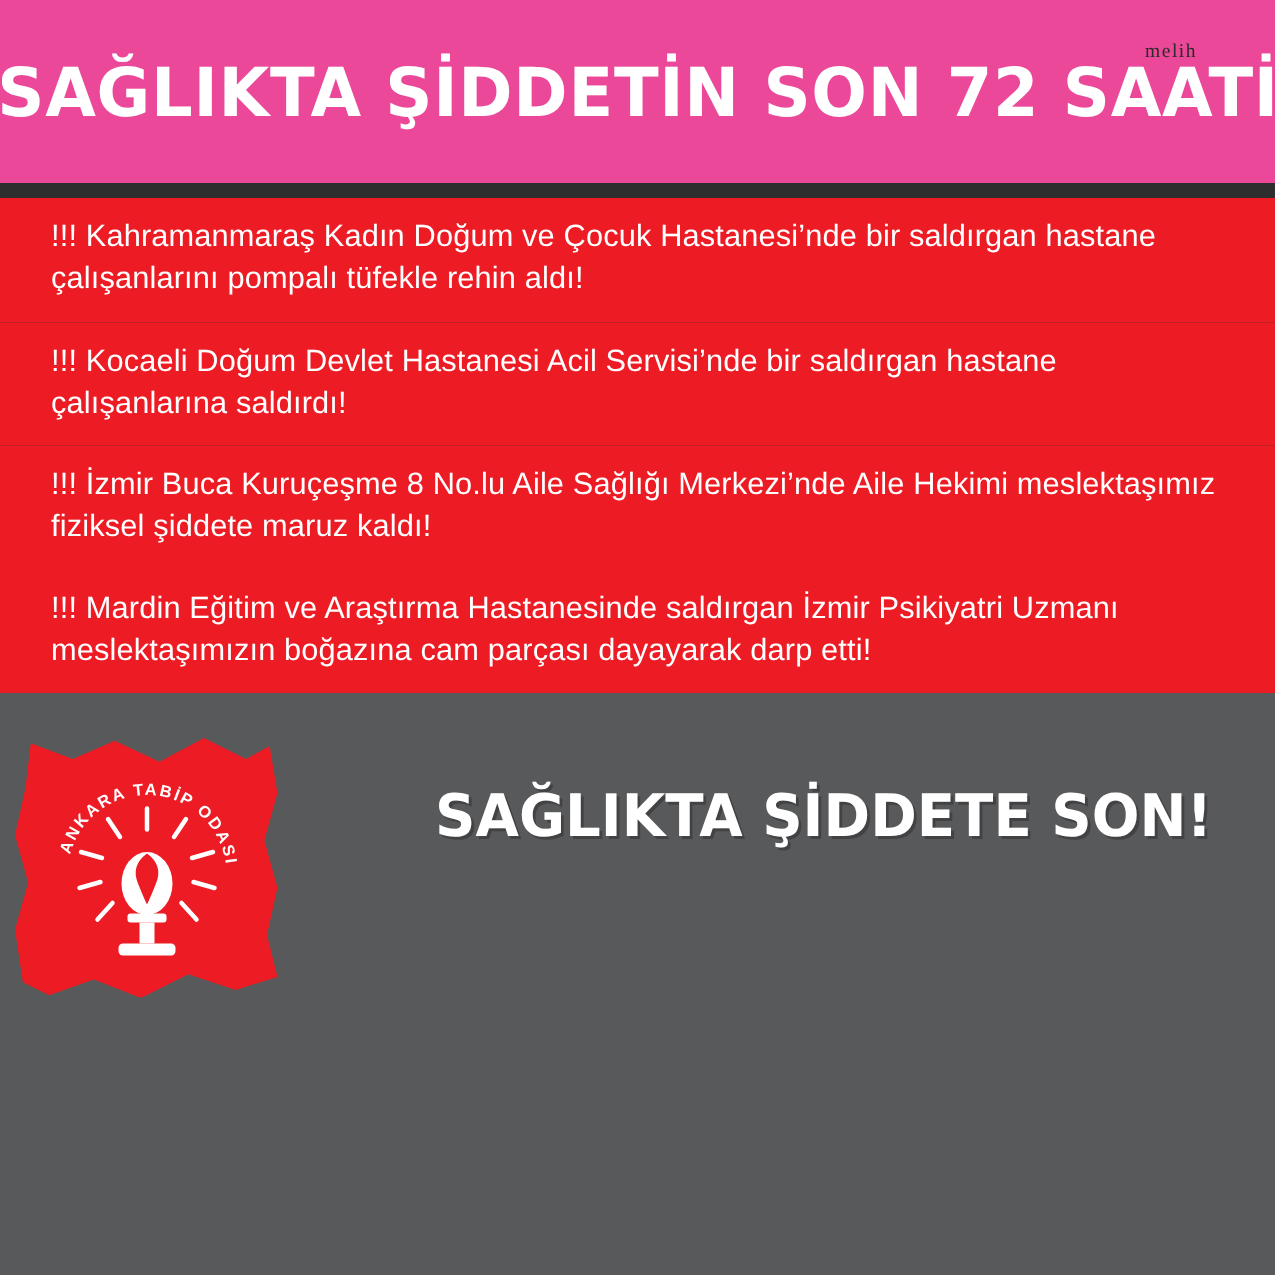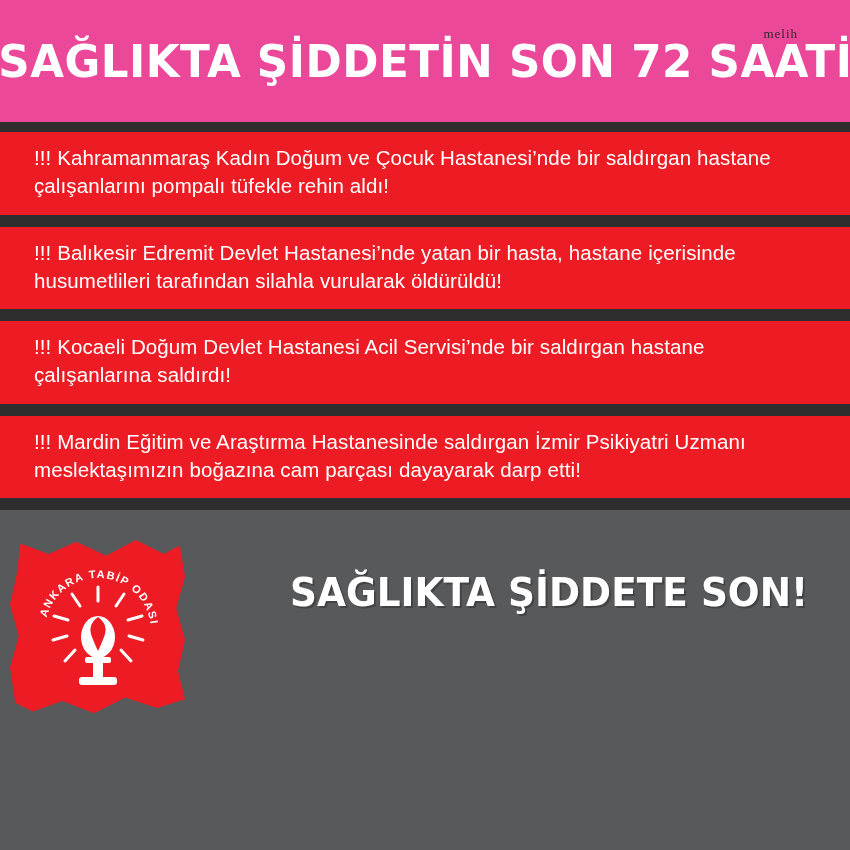--- a/index.html
+++ b/index.html
@@ -55,21 +55,21 @@
   }
 
   
   .news-list {
     flex: 0 0 auto;
     background: #2e2e2e;
     padding-top: 10px;
   }
   .news-item {
     background: #ed1c24;
-    margin-bottom: 12px;
+    margin-bottom: 0;
     padding: 12px 34px 14px 34px;
     box-sizing: border-box;
   }
   .news-text {
     color: #ffffff;
     font-size: 20.5px;
     line-height: 1.38;
     font-family: "Liberation Sans", sans-serif;
     letter-spacing: 0.1px;
   }
@@ -133,24 +133,24 @@
   <div class="header">
     <div class="header-title">SAĞLIKTA ŞİDDETİN SON 72 SAATİ</div>
     <div class="header-ghost">melih</div>
   </div>
 
   <div class="news-list">
     <div class="news-item">
       <div class="news-text">!!! Kahramanmaraş Kadın Doğum ve Çocuk Hastanesi’nde bir saldırgan hastane çalışanlarını pompalı tüfekle rehin aldı!</div>
     </div>
     <div class="news-item">
-      <div class="news-text">!!! Balıkesir Edremit Devlet Hastanesi’nde yatan bir hasta, hastane içerisinde husumetlileri tarafından silahla vurularak öldürüldü!</div>
+      <div class="news-text">!!! Kocaeli Doğum Devlet Hastanesi Acil Servisi’nde bir saldırgan hastane çalışanlarına saldırdı!</div>
     </div>
     <div class="news-item">
-      <div class="news-text">!!! Kocaeli Doğum Devlet Hastanesi Acil Servisi’nde bir saldırgan hastane çalışanlarına saldırdı!</div>
+      <div class="news-text">!!! İzmir Buca Kuruçeşme 8 No.lu Aile Sağlığı Merkezi’nde Aile Hekimi meslektaşımız fiziksel şiddete maruz kaldı!</div>
     </div>
     <div class="news-item">
       <div class="news-text">!!! Mardin Eğitim ve Araştırma Hastanesinde saldırgan İzmir Psikiyatri Uzmanı meslektaşımızın boğazına cam parçası dayayarak darp etti!</div>
     </div>
   </div>
 
   <div class="footer">
 
     <div class="logo-block">
       <div class="logo-paper"></div>

